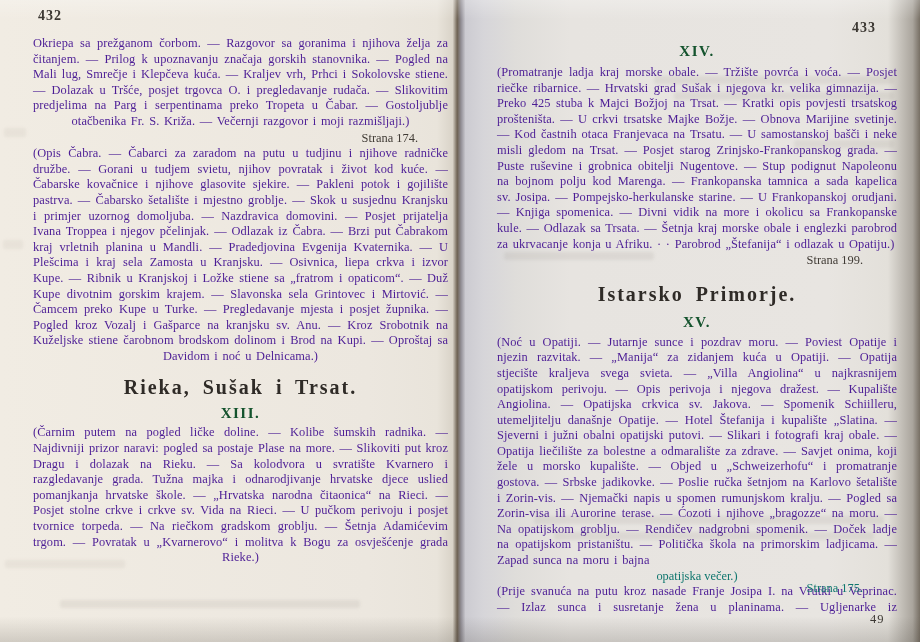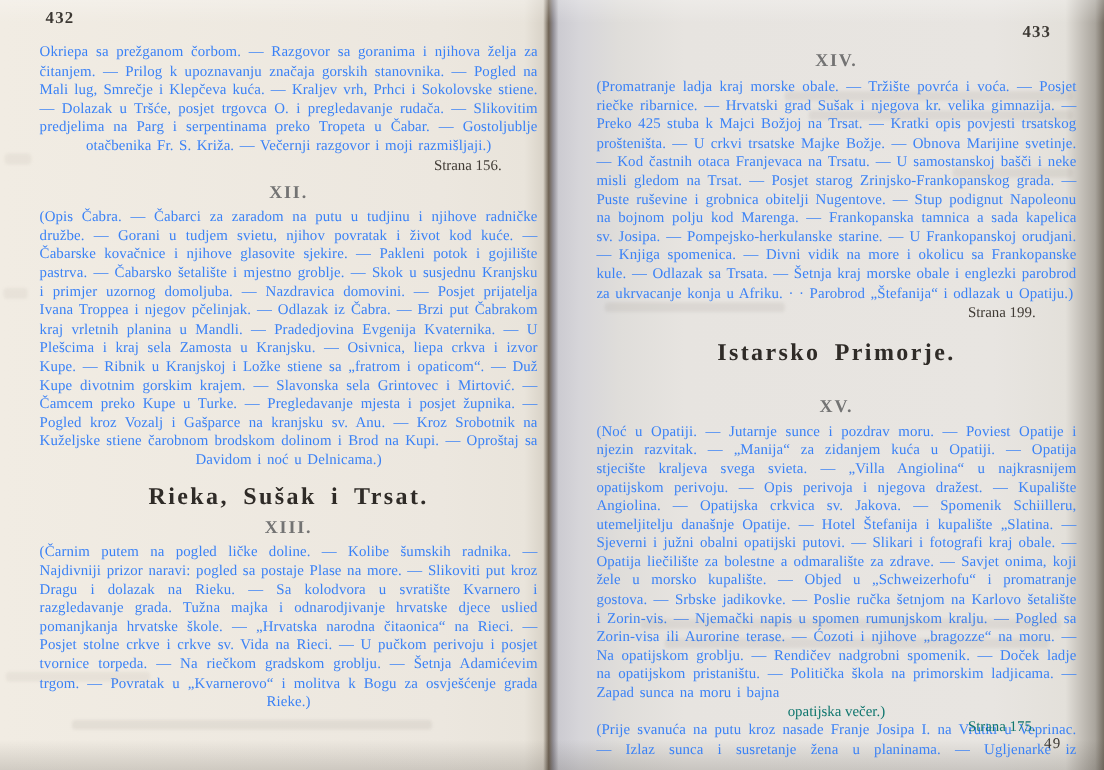--- a/index.html
+++ b/index.html
@@ -11,47 +11,46 @@
       linear-gradient(90deg,
         #f1ece3 0%, #ece7df 40%, #e9e4db 47.5%, #d9d3c8 49.2%,
         #6e6253 49.7%, #908d94 50.1%, #cccbd1 50.6%, #d6d5d9 52.5%,
         #dfddda 56%, #e7e4e0 62%, #e8e5e1 90%, #e3e0da 96.5%,
         #aaa59d 99.2%, #776f64 100%);
   }
   .page{position:absolute;top:0;height:642px;}
   .page-number{position:absolute;font-size:14px;font-weight:bold;letter-spacing:1px;color:#3c3833;}
   .col{position:absolute;}
   p.body-text{
-    margin:0;font-size:12.4px;line-height:15.6px;color:#3b82f6;
+    margin:0;font-size:12.4px;line-height:15.6px;color:#4c1d95;
     text-align:justify;letter-spacing:.1px;word-spacing:1.4px;
   }
   p.last-center{text-align-last:center;}
   p.last-justify{text-align-last:justify;}
   .strana{font-size:12.4px;line-height:15.6px;color:#403b35;text-align:right;margin-top:1px;}
   .ch-head{font-size:15px;line-height:18px;font-weight:bold;text-align:center;
-    letter-spacing:1.5px;color:#737373;}
+    letter-spacing:1.5px;color:#14532d;}
   .part-head{font-size:20px;line-height:24px;font-weight:bold;text-align:center;
     letter-spacing:2px;word-spacing:5px;color:#2f2b27;}
   .closing-line{position:relative;font-size:12.4px;line-height:15.6px;color:#0f766e;text-align:center;}
   .closing-line .strana-inline{position:absolute;right:34px;top:12px;}
   
   .bleed{position:absolute;background:rgba(122,110,96,.10);border-radius:3px;filter:blur(1.5px);}
   .bleed.v{background:rgba(122,110,96,.08);}
 </style>
 </head>
 <body>
 
 <div class="page" style="left:0;width:380px;">
   <div class="page-number" style="left:38px;top:8px;">432</div>
 
   <div class="col" style="left:33px;top:36px;width:415px;">
     <p class="body-text last-center">Okriepa sa prežganom čorbom. — Razgovor sa goranima i njihova želja za čitanjem. — Prilog k upoznavanju značaja gorskih stanovnika. — Pogled na Mali lug, Smrečje i Klepčeva kuća. — Kraljev vrh, Prhci i Sokolovske stiene. — Dolazak u Tršće, posjet trgovca O. i pregledavanje rudača. — Slikovitim predjelima na Parg i serpentinama preko Tropeta u Čabar. — Gostoljublje otačbenika Fr. S. Križa. — Večernji razgovor i moji razmišljaji.)</p>
-    <div class="strana" style="padding-right:30px;">Strana 156.</div>
+    <div class="strana" style="padding-right:30px;">Strana 174.</div>
 
-    <div class="ch-head" style="margin-top:6px;margin-bottom:3px;">XII.</div>
     <p class="body-text last-center">(Opis Čabra. — Čabarci za zaradom na putu u tudjinu i njihove radničke družbe. — Gorani u tudjem svietu, njihov povratak i život kod kuće. — Čabarske kovačnice i njihove glasovite sjekire. — Pakleni potok i gojilište pastrva. — Čabarsko šetalište i mjestno groblje. — Skok u susjednu Kranjsku i primjer uzornog domoljuba. — Nazdravica domovini. — Posjet prijatelja Ivana Troppea i njegov pčelinjak. — Odlazak iz Čabra. — Brzi put Čabrakom kraj vrletnih planina u Mandli. — Pradedjovina Evgenija Kvaternika. — U Plešcima i kraj sela Zamosta u Kranjsku. — Osivnica, liepa crkva i izvor Kupe. — Ribnik u Kranjskoj i Ložke stiene sa „fratrom i opaticom“. — Duž Kupe divotnim gorskim krajem. — Slavonska sela Grintovec i Mirtović. — Čamcem preko Kupe u Turke. — Pregledavanje mjesta i posjet župnika. — Pogled kroz Vozalj i Gašparce na kranjsku sv. Anu. — Kroz Srobotnik na Kuželjske stiene čarobnom brodskom dolinom i Brod na Kupi. — Oproštaj sa Davidom i noć u Delnicama.)</p>
 
     <div class="part-head" style="margin-top:11px;margin-bottom:5px;">Rieka, Sušak i Trsat.</div>
 
     <div class="ch-head" style="margin-bottom:3px;">XIII.</div>
     <p class="body-text last-center">(Čarnim putem na pogled ličke doline. — Kolibe šumskih radnika. — Najdivniji prizor naravi: pogled sa postaje Plase na more. — Slikoviti put kroz Dragu i dolazak na Rieku. — Sa kolodvora u svratište Kvarnero i razgledavanje grada. Tužna majka i odnarodjivanje hrvatske djece uslied pomanjkanja hrvatske škole. — „Hrvatska narodna čitaonica“ na Rieci. — Posjet stolne crkve i crkve sv. Vida na Rieci. — U pučkom perivoju i posjet tvornice torpeda. — Na riečkom gradskom groblju. — Šetnja Adamićevim trgom. — Povratak u „Kvarnerovo“ i molitva k Bogu za osvješćenje grada Rieke.)</p>
   </div>
 
   <div class="bleed v" style="left:4px;top:128px;width:22px;height:9px;"></div>
   <div class="bleed v" style="left:3px;top:240px;width:20px;height:9px;"></div>
@@ -60,21 +59,21 @@
 </div>
 
 <div class="page" style="left:464px;width:476px;">
   <div class="page-number" style="left:388px;top:20px;">433</div>
 
   <div class="col" style="left:33px;top:42px;width:400px;">
     <div class="ch-head" style="margin-bottom:5px;">XIV.</div>
     <p class="body-text">(Promatranje ladja kraj morske obale. — Tržište povrća i voća. — Posjet riečke ribarnice. — Hrvatski grad Sušak i njegova kr. velika gimnazija. — Preko 425 stuba k Majci Božjoj na Trsat. — Kratki opis povjesti trsatskog prošteništa. — U crkvi trsatske Majke Božje. — Obnova Marijine svetinje. — Kod častnih otaca Franjevaca na Trsatu. — U samostanskoj bašči i neke misli gledom na Trsat. — Posjet starog Zrinjsko-Frankopanskog grada. — Puste ruševine i grobnica obitelji Nugentove. — Stup podignut Napoleonu na bojnom polju kod Marenga. — Frankopanska tamnica a sada kapelica sv. Josipa. — Pompejsko-herkulanske starine. — U Frankopanskoj orudjani. — Knjiga spomenica. — Divni vidik na more i okolicu sa Frankopanske kule. — Odlazak sa Trsata. — Šetnja kraj morske obale i englezki parobrod za ukrvacanje konja u Afriku. · · Parobrod „Štefanija“ i odlazak u Opatiju.)</p>
     <div class="strana" style="padding-right:34px;">Strana 199.</div>
 
-    <div class="part-head" style="margin-top:13px;margin-bottom:24px;">Istarsko Primorje.</div>
+    <div class="part-head" style="margin-top:13px;margin-bottom:7px;">Istarsko Primorje.</div>
 
     <div class="ch-head" style="margin-bottom:4px;">XV.</div>
     <p class="body-text">(Noć u Opatiji. — Jutarnje sunce i pozdrav moru. — Poviest Opatije i njezin razvitak. — „Manija“ za zidanjem kuća u Opatiji. — Opatija stjecište kraljeva svega svieta. — „Villa Angiolina“ u najkrasnijem opatijskom perivoju. — Opis perivoja i njegova dražest. — Kupalište Angiolina. — Opatijska crkvica sv. Jakova. — Spomenik Schiilleru, utemeljitelju današnje Opatije. — Hotel Štefanija i kupalište „Slatina. — Sjeverni i južni obalni opatijski putovi. — Slikari i fotografi kraj obale. — Opatija liečilište za bolestne a odmaralište za zdrave. — Savjet onima, koji žele u morsko kupalište. — Objed u „Schweizerhofu“ i promatranje gostova. — Srbske jadikovke. — Poslie ručka šetnjom na Karlovo šetalište i Zorin-vis. — Njemački napis u spomen rumunjskom kralju. — Pogled sa Zorin-visa ili Aurorine terase. — Ćozoti i njihove „bragozze“ na moru. — Na opatijskom groblju. — Rendičev nadgrobni spomenik. — Doček ladje na opatijskom pristaništu. — Politička škola na primorskim ladjicama. — Zapad sunca na moru i bajna</p>
     <div class="closing-line">
       <span>opatijska večer.)</span>
       <span class="strana-inline">Strana 175.</span>
     </div>
 
     <p class="body-text last-justify">(Prije svanuća na putu kroz nasade Franje Josipa I. na Vrutki u Veprinac. — Izlaz sunca i susretanje žena u planinama. — Ugljenarke iz</p>
   </div>

